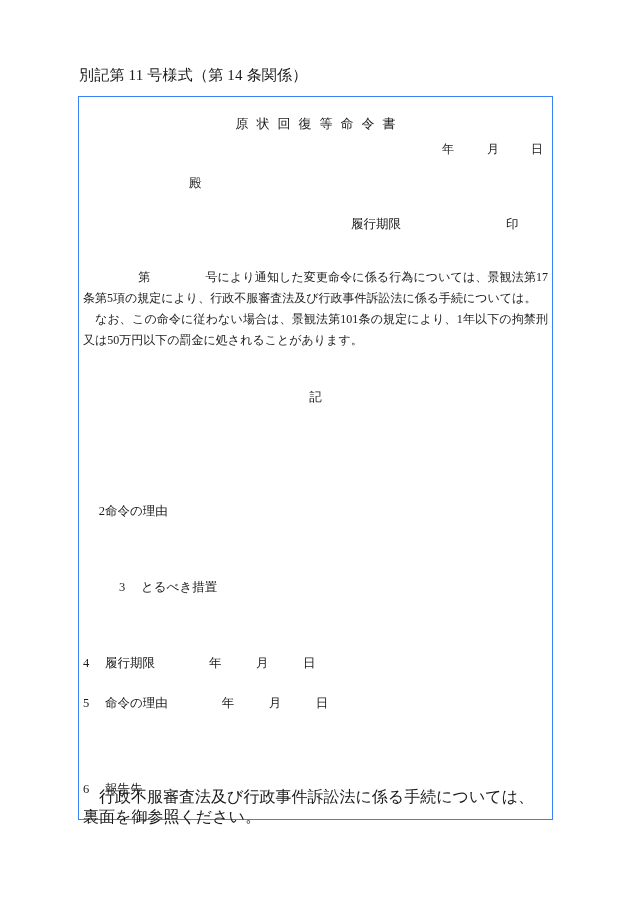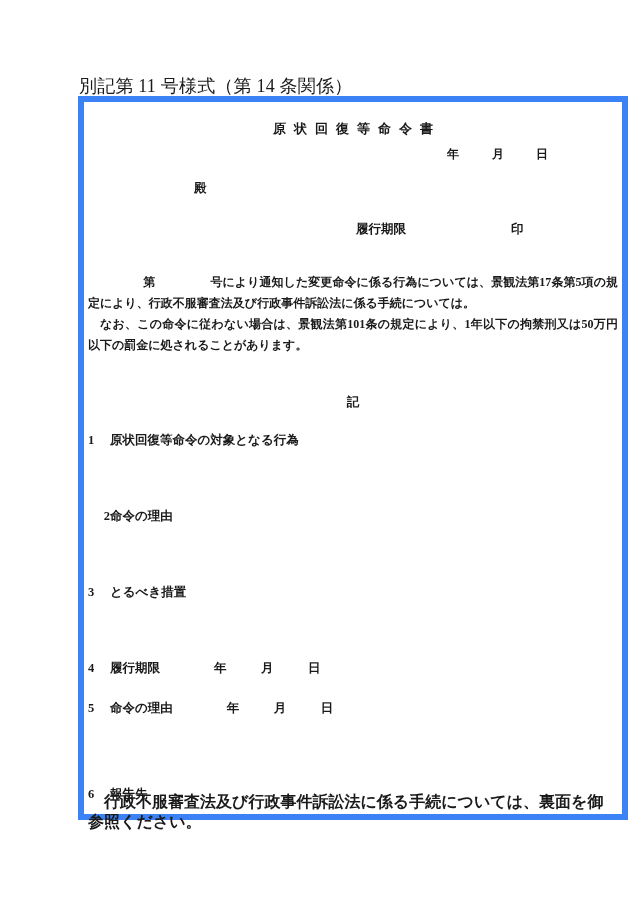--- a/index.html
+++ b/index.html
@@ -19,36 +19,35 @@
   .page {
     position: absolute;
     inset: 0;
     background: #ffffff;
   }
 
   
   .form-caption {
     position: absolute;
     left: 79px;
-    top: 74px;
-    font-size: 18px;
+    top: 66px;
+    font-size: 15px;
     letter-spacing: 0.2px;
     white-space: nowrap;
   }
 
   
   .frame {
     position: absolute;
     left: 78px;
     top: 96px;
-    width: 550px;
+    width: 475px;
     height: 724px;
-    border: 6px solid #3b82f6;
+    border: 1px solid #3b82f6;
     box-sizing: border-box;
-    font-weight: bold;
   }
 
   .inner {
     position: absolute;
     inset: 0;
     padding: 0 4px;
     box-sizing: border-box;
   }
 
   
@@ -142,21 +141,21 @@
   }
   .item .num {
     display: inline-block;
     width: 22px;
   }
   .item .lbl {
     display: inline-block;
   }
   .item-1 { top: 330px; }
   .item-2 { top: 406px; text-align: right; }
-  .item-3 { top: 482px; }
+  .item-3 { top: 482px; margin-left: 36px; }
   .item-4 { top: 558px; }
   .item-5 { top: 598px; }
   .item-6 { top: 684px; }
 
   .item .ymd { position: relative; }
   .item .ymd .y { display: inline-block; width: 47px; }
   .item .ymd .m { display: inline-block; width: 47px; }
   .item .ymd .d { display: inline-block; }
   .item-4 .ymd, .item-5 .ymd {
     display: inline-block;
@@ -198,23 +197,20 @@
       <div class="issuer-seal">印</div>
 
       <div class="body-block">
         <p class="para"><span class="notice-no">第</span><span class="notice-gap"></span><span>号により通知した変更命令に係る行為については、景観法第17条第5項の規定により、行政不服審査法及び行政事件訴訟法に係る手続については。</span></p>
 
         <p class="para para-indent">なお、この命令に従わない場合は、景観法第101条の規定により、1年以下の拘禁刑又は50万円以下の罰金に処されることがあります。</p>
       </div>
 
       <div class="ki">記</div>
 
-      <div class="item item-1">
-        <span class="num">1</span><span class="lbl">原状回復等命令の対象となる行為</span>
-      </div>
 
       <div class="item item-2">
         <span class="num">2</span><span class="lbl">命令の理由</span>
       </div>
 
       <div class="item item-3">
         <span class="num">3</span><span class="lbl">とるべき措置</span>
       </div>
 
       <div class="item item-4">

